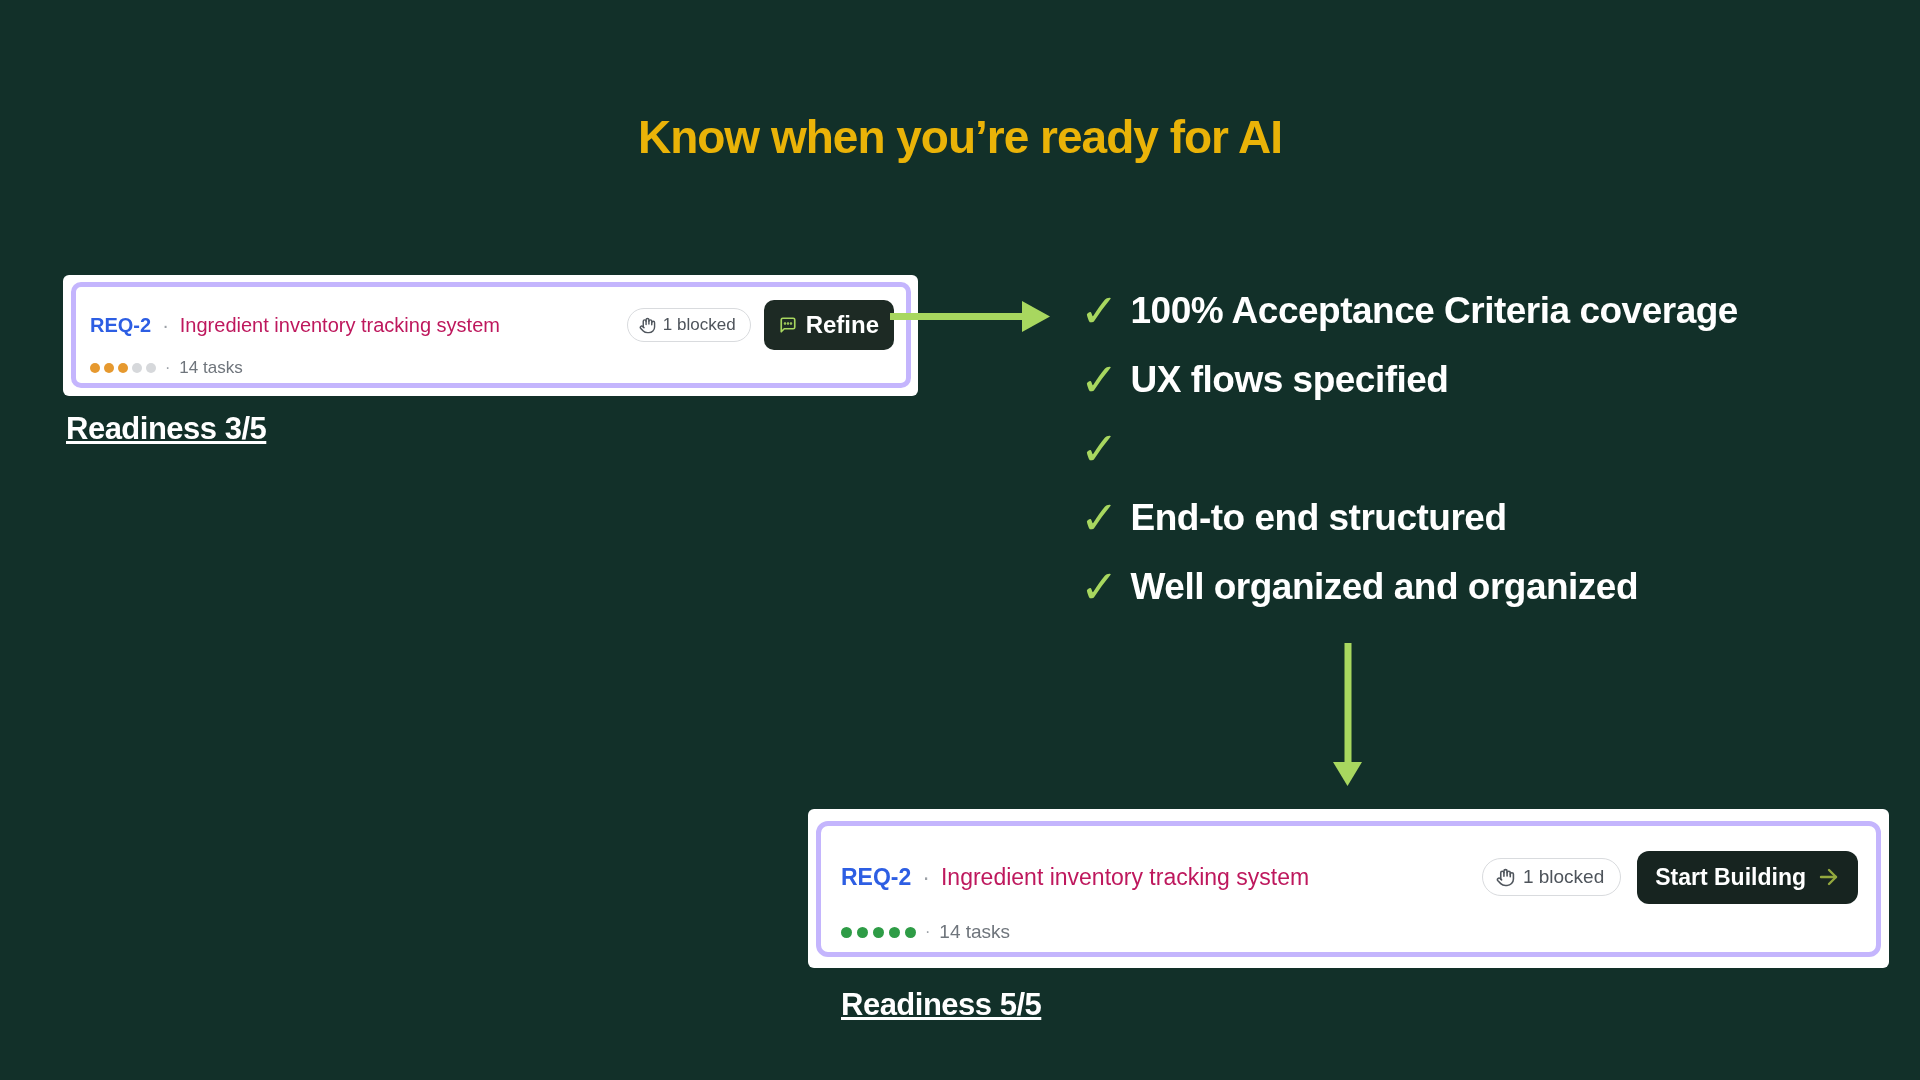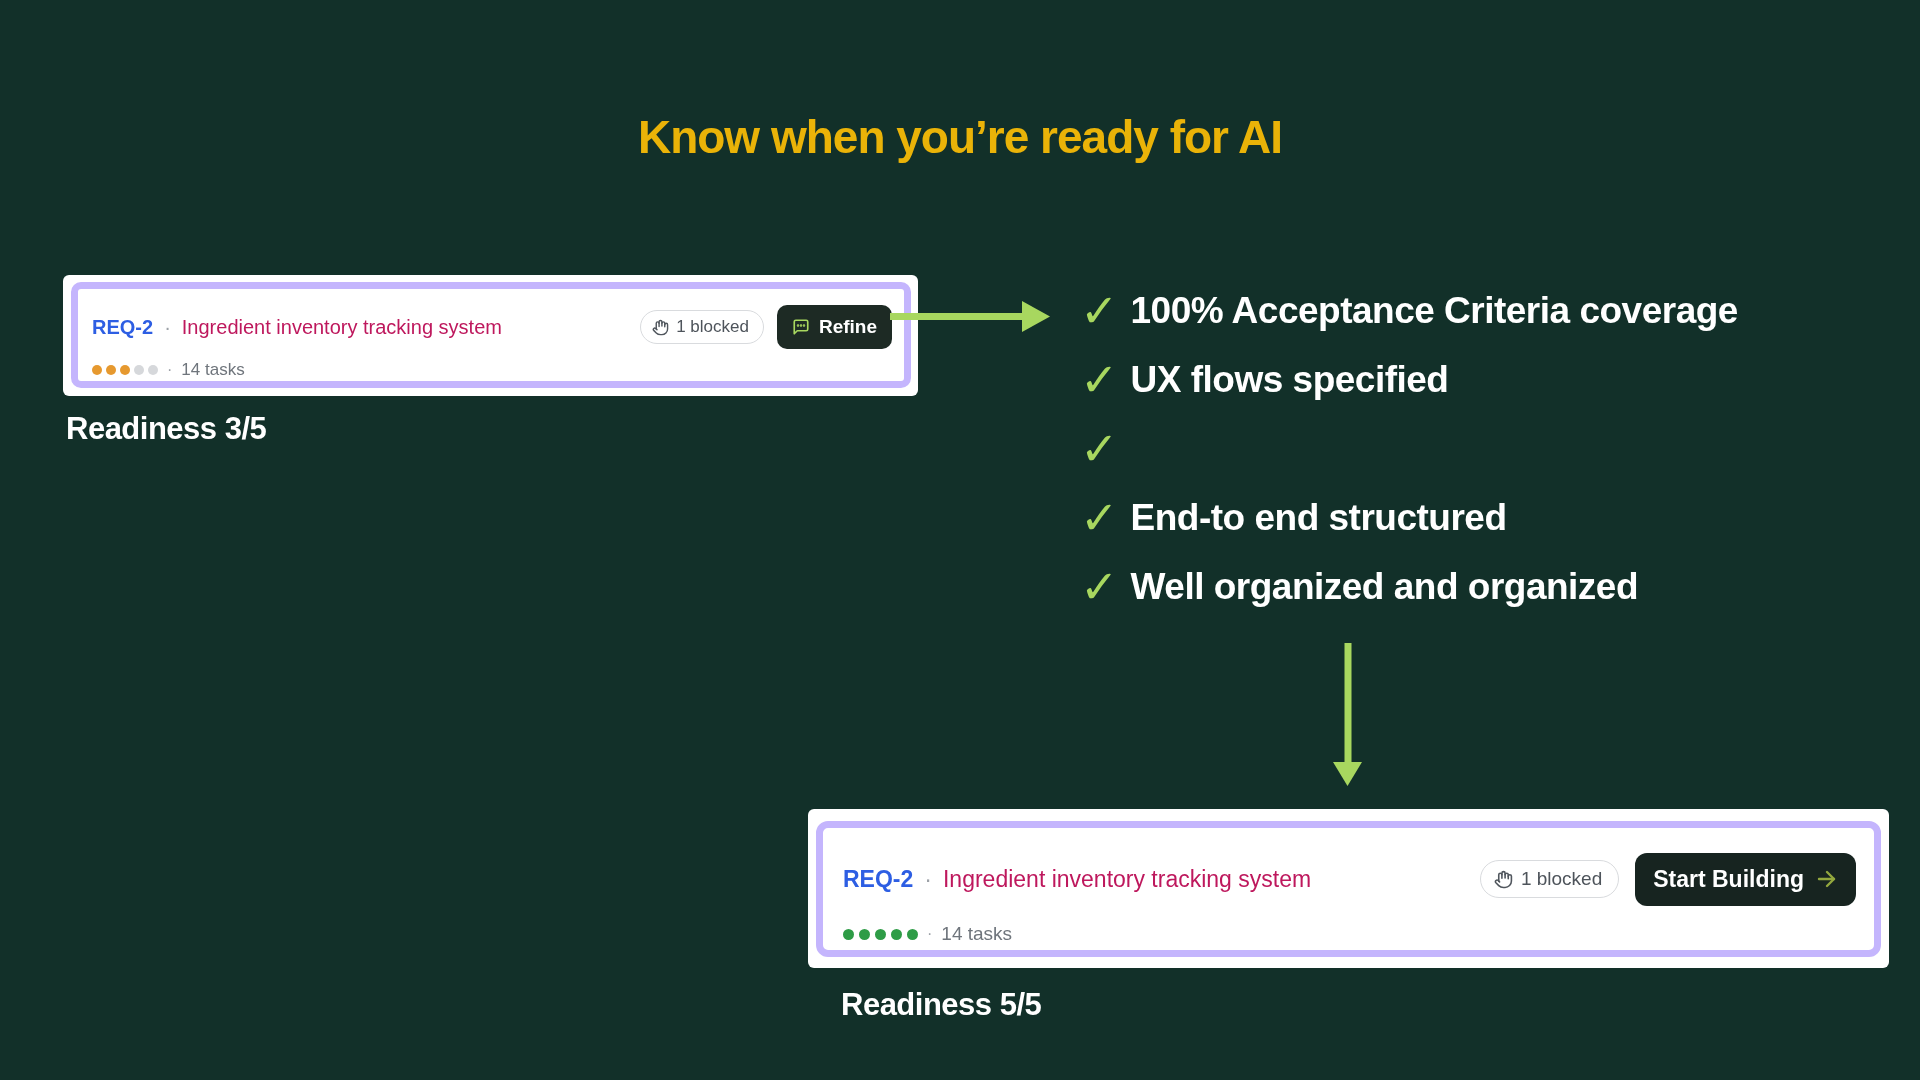--- a/index.html
+++ b/index.html
@@ -15,21 +15,21 @@
     position:absolute; top:94px; left:0; width:100%;
     text-align:center; color:#eab308; font-size:46px; font-weight:700;
     letter-spacing:-1px;
     margin-top:16px;
   }
 
   
   .frame { position:absolute; background:#ffffff; border-radius:6px; }
   .frame .inner {
     position:absolute; background:#ffffff;
-    border:7px solid #c4b5fd; border-radius:10px;
+    border:5px solid #c4b5fd; border-radius:10px;
   }
   .frame.top { left:63px; top:275px; width:855px; height:121px; }
   .frame.top .inner { left:8px; top:7px; right:7px; bottom:8px; }
   .frame.bottom { left:808px; top:809px; width:1081px; height:159px; }
   .frame.bottom .inner { left:8px; top:12px; right:8px; bottom:11px; border-radius:12px; }
 
   .row { position:absolute; display:flex; align-items:center; }
   .frame.top .row-main  { left:14px; right:12px; top:16px; height:44px; }
   .frame.top .row-meta  { left:14px; right:12px; top:70px; height:22px; }
   .frame.bottom .row-main { left:20px; right:18px; top:23px; height:56px; }
@@ -54,21 +54,21 @@
     border-radius:999px; color:#4e545b; background:#ffffff;
   }
   .frame.top .badge { gap:7px; padding:6px 14px 6px 11px; font-size:17px; }
   .frame.bottom .badge { gap:8px; padding:7px 16px 7px 13px; font-size:19px; }
 
   .dark-btn {
     display:flex; align-items:center; color:#ffffff; font-weight:700;
     border:none; cursor:pointer;
   }
   .btn-refine {
-    background:#1d2a24; border-radius:10px; font-size:19px;
+    background:#1d2a24; border-radius:10px; font-size:24px;
     gap:9px; padding:11px 15px;
   }
   .btn-build {
     background:#172420; border-radius:12px; font-size:23px;
     gap:12px; padding:13px 18px;
   }
 
   .dots { display:flex; align-items:center; }
   .frame.top .dots { gap:4px; }
   .frame.bottom .dots { gap:5px; }
@@ -77,20 +77,21 @@
   .frame.bottom .dot { width:11px; height:11px; }
   .meta-sep { color:#9ca1a7; margin:0 9px; }
   .tasks { color:#6f757c; }
   .frame.top .tasks { font-size:17px; }
   .frame.bottom .tasks { font-size:19px; }
 
   
   .readiness {
     position:absolute; color:#ffffff; font-size:31px; font-weight:700;
     letter-spacing:-0.5px;
+    text-decoration:underline;
   }
   .readiness.r-top { left:66px; top:411px; }
   .readiness.r-bottom { left:841px; top:987px; }
 
   
   .checklist {
     position:absolute; left:1080px; top:276px; margin:0; padding:0;
     list-style:none;
   }
   .checklist li { height:69px; display:flex; align-items:center; }

